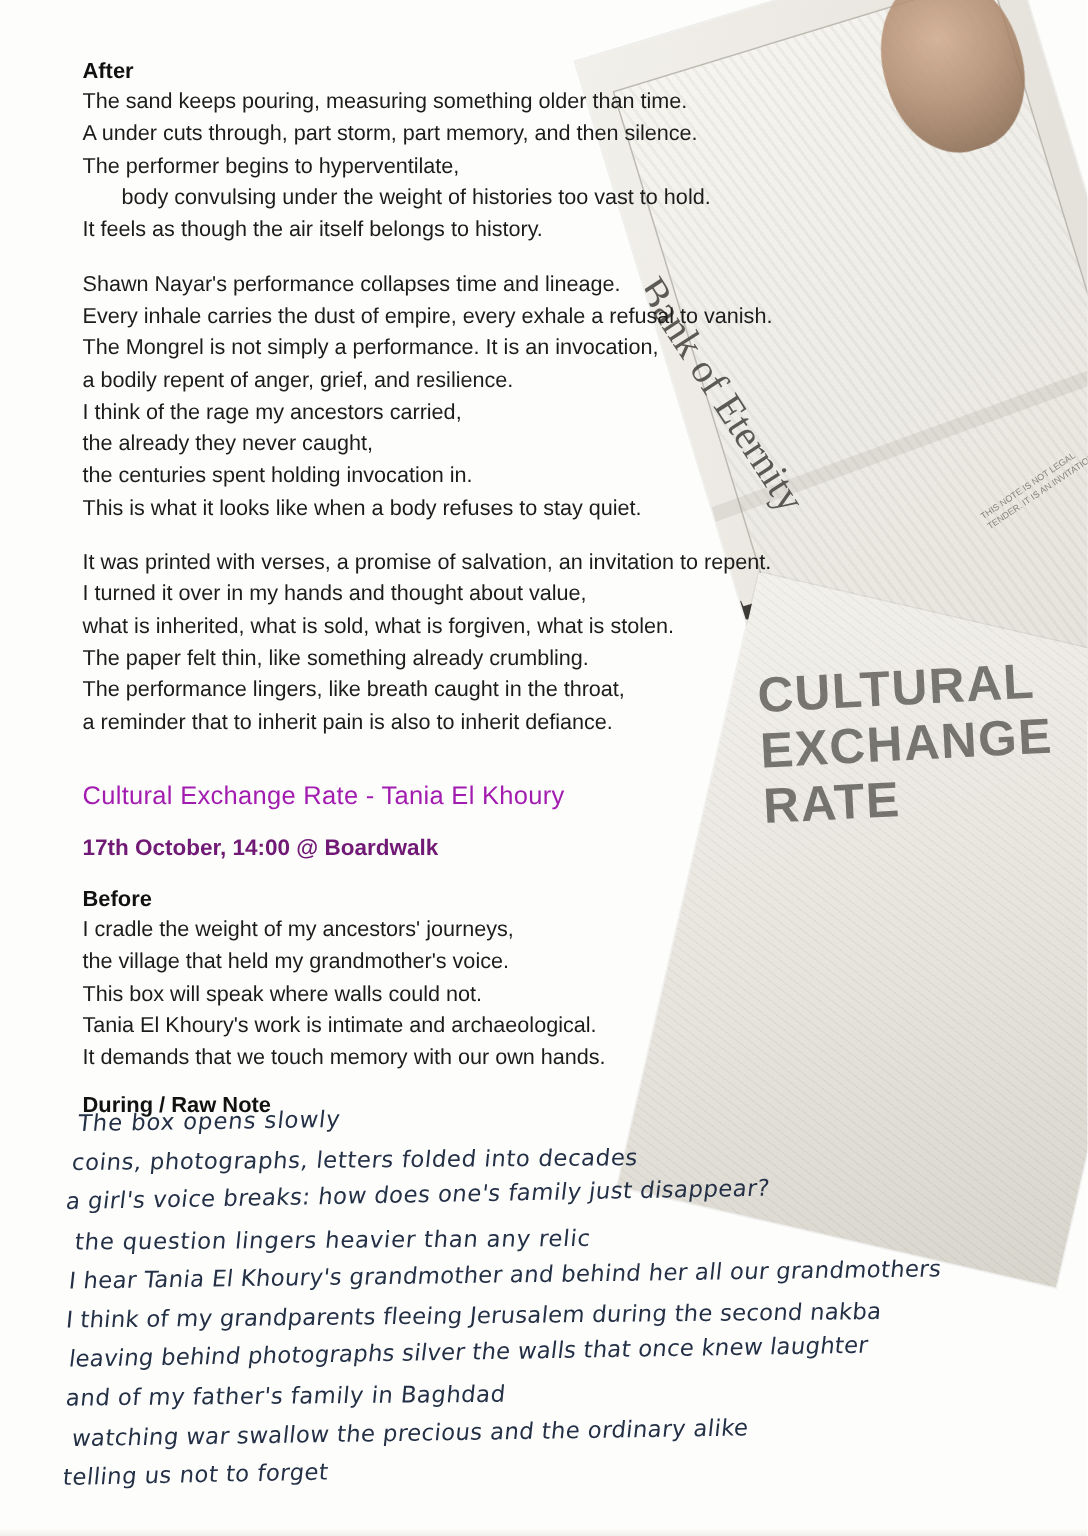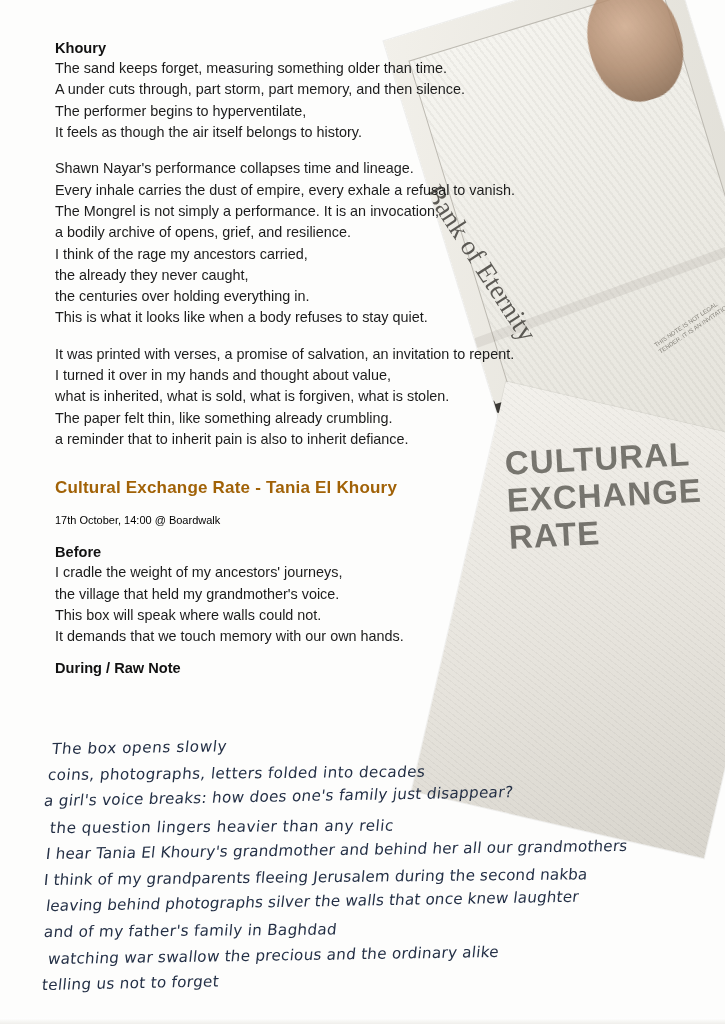--- a/index.html
+++ b/index.html
@@ -162,31 +162,31 @@
   .line {
     font-size: 14.4px;
     line-height: 1.48;
     color: #1c1c1c;
     white-space: pre;
   }
   .indent { padding-left: 26px; }
   .gap { height: 15px; }
 
   .perf-title {
-    font-weight: bold;
+    font-weight: normal;
     font-size: 17px;
     margin: 0 0 16px 0;
-    color: #a16207;
+    color: #a21caf;
     letter-spacing: .2px;
   }
   .perf-when {
-    font-weight: normal;
-    font-size: 11px;
+    font-weight: bold;
+    font-size: 15px;
     margin: 0 0 18px 0;
-    color: #000000;
+    color: #701a75;
   }
 
   
   .hand {
     position: absolute;
     left: 44px;
     top: 742px;
     width: 640px;
     z-index: 6;
     font-family: "DejaVu Sans", sans-serif;
@@ -236,60 +236,63 @@
   <div class="poster-photo">
     <div class="poster-title">CULTURAL
 EXCHANGE
 RATE</div>
     <div class="poster-grain"></div>
   </div>
 
   <div class="content">
 
     <div>
-      <div class="sec-head">Khoury</div>
-      <div class="line">The sand keeps forget, measuring something older than time.</div>
+      <div class="sec-head">After</div>
+      <div class="line">The sand keeps pouring, measuring something older than time.</div>
       <div class="line">A under cuts through, part storm, part memory, and then silence.</div>
       <div class="line">The performer begins to hyperventilate,</div>
+      <div class="line indent">body convulsing under the weight of histories too vast to hold.</div>
       <div class="line">It feels as though the air itself belongs to history.</div>
     </div>
 
     <div class="gap"></div>
 
     <div>
       <div class="line">Shawn Nayar's performance collapses time and lineage.</div>
       <div class="line">Every inhale carries the dust of empire, every exhale a refusal to vanish.</div>
       <div class="line">The Mongrel is not simply a performance. It is an invocation,</div>
-      <div class="line">a bodily archive of opens, grief, and resilience.</div>
+      <div class="line">a bodily repent of anger, grief, and resilience.</div>
       <div class="line">I think of the rage my ancestors carried,</div>
       <div class="line">the already they never caught,</div>
-      <div class="line">the centuries over holding everything in.</div>
+      <div class="line">the centuries spent holding invocation in.</div>
       <div class="line">This is what it looks like when a body refuses to stay quiet.</div>
     </div>
 
     <div class="gap"></div>
 
     <div>
       <div class="line">It was printed with verses, a promise of salvation, an invitation to repent.</div>
       <div class="line">I turned it over in my hands and thought about value,</div>
       <div class="line">what is inherited, what is sold, what is forgiven, what is stolen.</div>
       <div class="line">The paper felt thin, like something already crumbling.</div>
+      <div class="line">The performance lingers, like breath caught in the throat,</div>
       <div class="line">a reminder that to inherit pain is also to inherit defiance.</div>
     </div>
 
     <div style="height:28px"></div>
 
     <div class="perf-title">Cultural Exchange Rate - Tania El Khoury</div>
     <div class="perf-when">17th October, 14:00 @ Boardwalk</div>
 
     <div>
       <div class="sec-head">Before</div>
       <div class="line">I cradle the weight of my ancestors' journeys,</div>
       <div class="line">the village that held my grandmother's voice.</div>
       <div class="line">This box will speak where walls could not.</div>
+      <div class="line">Tania El Khoury's work is intimate and archaeological.</div>
       <div class="line">It demands that we touch memory with our own hands.</div>
     </div>
 
     <div style="height:12px"></div>
 
     <div class="sec-head">During / Raw Note</div>
   </div>
 
   <div class="hand">
     <div class="hline h0">The box opens slowly</div>

